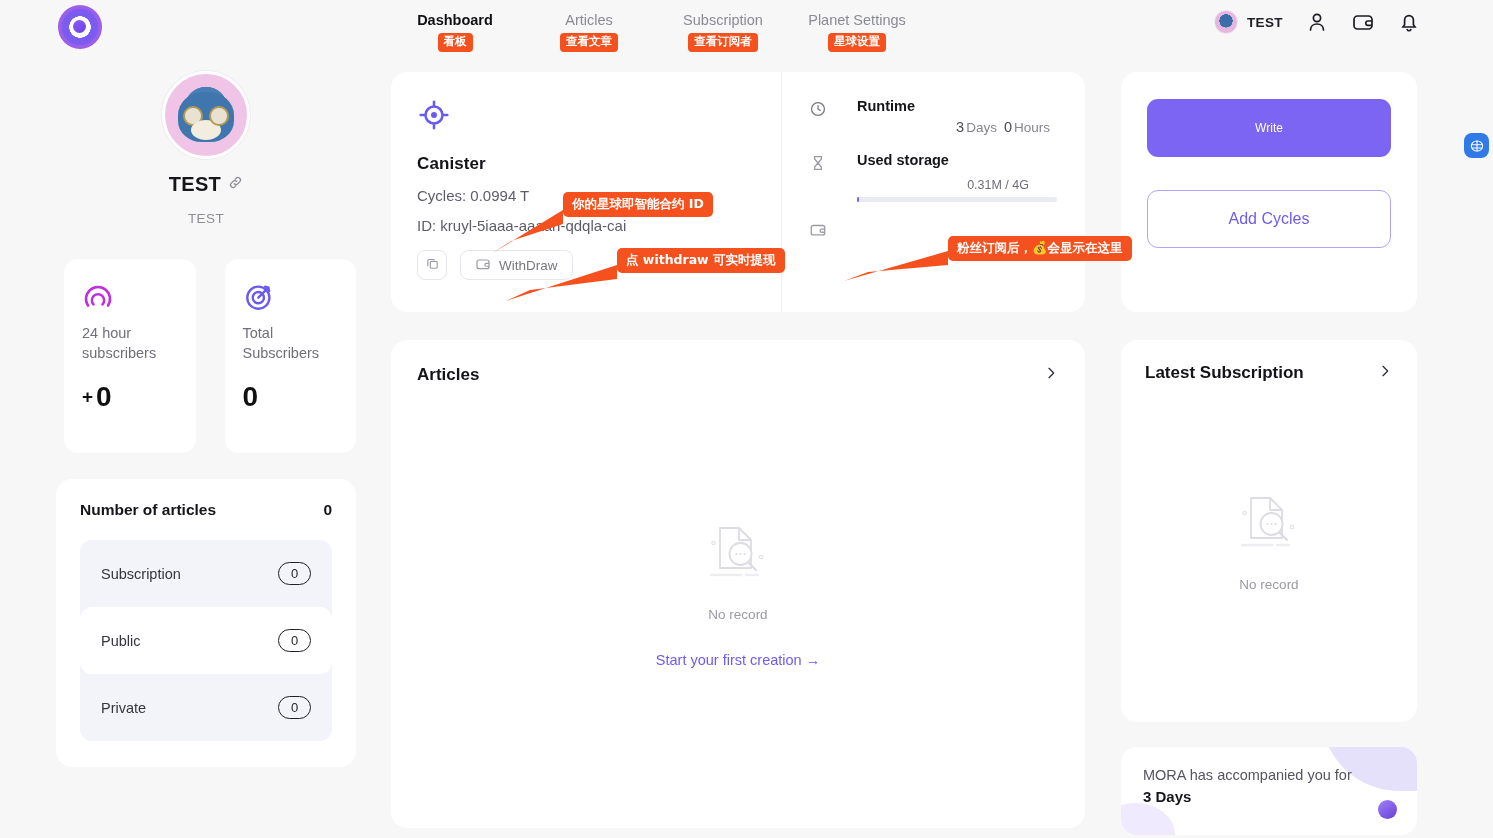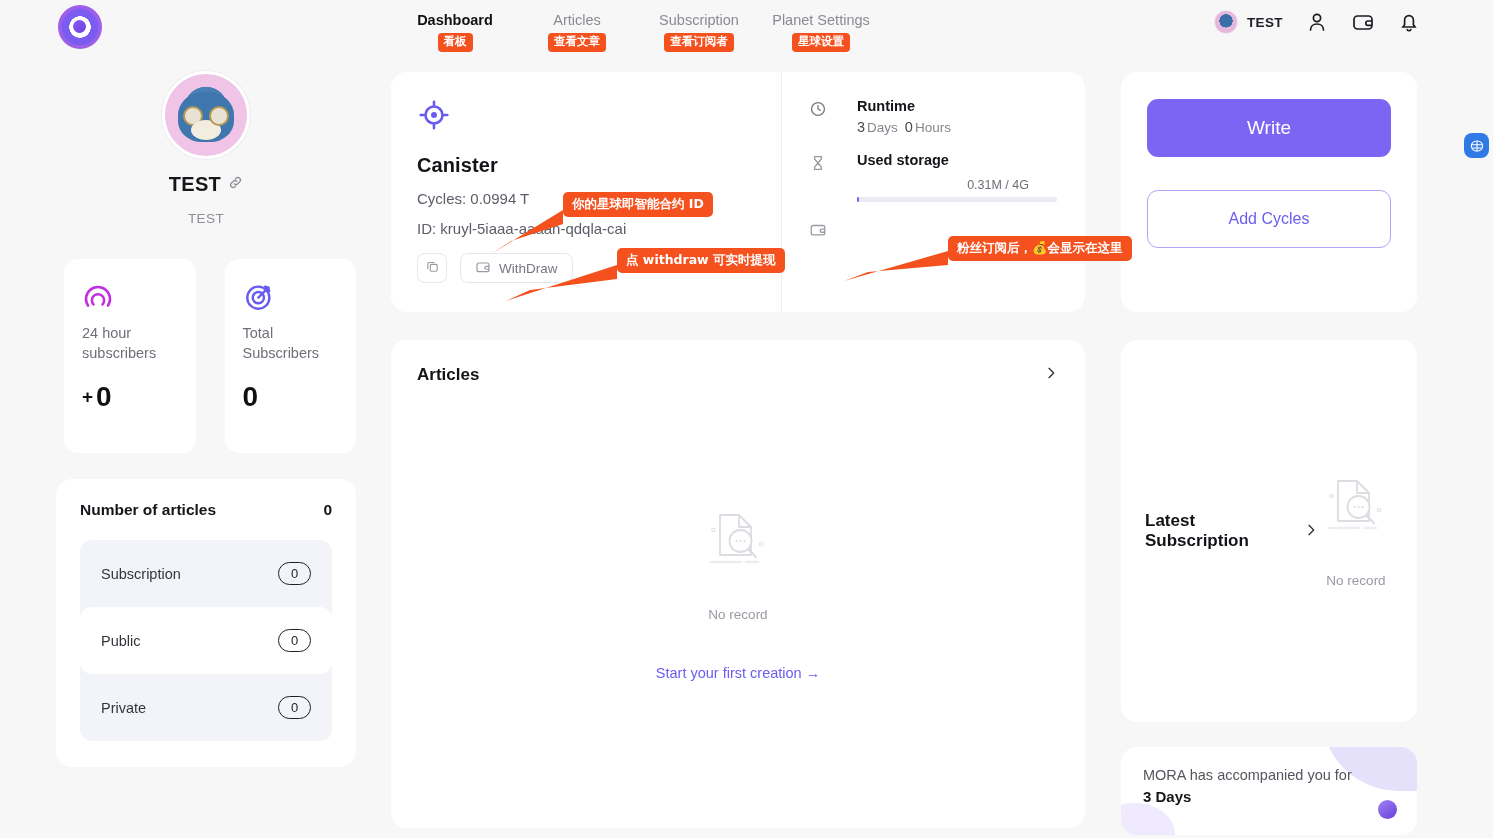--- a/index.html
+++ b/index.html
@@ -18,21 +18,21 @@
     position: absolute; left: 58px; top: 5px;
     width: 44px; height: 44px; border-radius: 50%;
     background: radial-gradient(circle at 50% 50%, #ffffff 0 34%, #7c5cf0 35% 58%, #9b5fe8 59% 72%, #7b5bf2 73% 100%);
     display: flex; align-items: center; justify-content: center;
   }
   .logo-inner {
     width: 13px; height: 13px; border-radius: 50%;
     background: linear-gradient(140deg, #8b5cf6, #6d3fe0);
     position: relative; left: -1px; top: -1px;
   }
-  .nav { position: absolute; left: 394px; top: 12px; display: flex; gap: 0; }
+  .nav { position: absolute; left: 394px; top: 12px; display: flex; gap: 12px; }
   .nav-item { width: 122px; display: flex; flex-direction: column; align-items: center; cursor: pointer; }
   .nav-item .nav-label { font-size: 14.5px; color: #8a8a93; white-space: nowrap; }
   .nav-item.active .nav-label { color: #111114; font-weight: bold; }
   .nav-badge {
     margin-top: 5px; background: #f4511e; color: #fff;
     font-size: 11.5px; font-weight: bold; border-radius: 4px;
     padding: 3px 6px 4px; line-height: 1; white-space: nowrap;
     font-family: "DejaVu Sans", sans-serif;
   }
   .nav-item:nth-child(1) .nav-badge { position: relative; left: -0px; }
@@ -103,71 +103,71 @@
   
   .center-col { position: absolute; left: 391px; top: 72px; width: 694px; }
   .canister-card {
     width: 694px; height: 240px; background: #fff; border-radius: 16px;
     display: flex; position: relative;
   }
   .cc-left { width: 390px; padding: 26px 0 0 26px; }
   .cc-divider { position: absolute; left: 390px; top: 0; width: 1px; height: 240px; background: #f0f0f3; }
   .cc-right { flex: 1; padding: 26px 28px 0 28px; }
   .target-icon { margin-bottom: 18px; }
-  .cc-title { font-size: 20px; font-weight: bold; color: #141418; letter-spacing: .1px; }
+  .cc-title { font-size: 17px; font-weight: bold; color: #141418; letter-spacing: .1px; }
   .cc-line { margin-top: 13px; font-size: 15px; color: #5d5d68; }
   .cc-btns { margin-top: 16px; display: flex; gap: 13px; align-items: center; }
   .btn-copy {
     width: 30px; height: 30px; border: 1px solid #e6e6ec; border-radius: 8px;
     background: #fff; display: flex; align-items: center; justify-content: center; cursor: pointer;
   }
   .btn-withdraw {
     height: 30px; border: 1px solid #e6e6ec; border-radius: 8px; background: #fff;
     display: flex; align-items: center; gap: 8px; padding: 0 14px; cursor: pointer;
   }
   .btn-withdraw span { font-size: 13.5px; color: #77777f; }
 
   .info-row { display: flex; gap: 29px; margin-bottom: 17px; }
   .info-icon { width: 19px; padding-top: 2px; flex: none; }
   .info-body { flex: 1; }
   .info-title { font-size: 14.5px; font-weight: bold; color: #15151a; }
-  .info-sub { margin-top: 5px; font-size: 14.5px; color: #4a4a55; }
+  .info-sub { margin-top: 5px; font-size: 14.5px; color: #4a4a55; text-align: right; }
   .info-sub .unit { color: #85858f; font-size: 13.5px; margin-left: 2px; margin-right: 7px; }
   .storage-amt { margin-top: 10px; text-align: right; font-size: 12.5px; color: #6d6d78; padding-right: 28px; }
   .storage-bar { margin-top: 5px; height: 5px; border-radius: 3px; background: #eaeaf2; }
   .storage-fill { height: 5px; width: 1%; border-radius: 3px; background: #7c63f5; }
 
   .list-card {
     margin-top: 28px; width: 694px; height: 488px; background: #fff;
     border-radius: 16px; padding: 24px 26px;
     display: flex; flex-direction: column;
   }
   .lc-head { display: flex; justify-content: space-between; align-items: center; }
   .lc-title { font-size: 17px; font-weight: bold; color: #131318; }
   .chev { color: #3a3a44; font-size: 18px; cursor: pointer; line-height: 1; }
-  .empty { flex: 1; display: flex; flex-direction: column; align-items: center; justify-content: center; margin-top: -8px; gap: 13px; }
+  .empty { flex: 1; display: flex; flex-direction: column; align-items: center; justify-content: center; margin-top: -8px; }
   .empty-text { margin-top: 16px; font-size: 13.5px; color: #9a9aa4; }
   .empty-link { margin-top: 30px; font-size: 14.5px; color: #6c5cf0; cursor: pointer; }
 
   
   .right-col { position: absolute; left: 1121px; top: 72px; width: 296px; }
   .action-card { width: 296px; height: 240px; background: #fff; border-radius: 16px; padding: 27px 26px; }
   .btn-write {
     width: 244px; height: 58px; background: #7c65f2; border-radius: 11px;
-    color: #fff; font-size: 19px; display: flex; align-items: center; justify-content: center;
+    color: #fff; font-size: 12px; display: flex; align-items: center; justify-content: center;
     cursor: pointer;
   }
   .btn-cycles {
     margin-top: 33px; width: 244px; height: 58px; background: #fff;
     border: 1px solid #b3a4f7; border-radius: 11px; color: #6c5cf0; font-size: 16px;
     display: flex; align-items: center; justify-content: center; cursor: pointer;
   }
   .sub-card {
     margin-top: 28px; width: 296px; height: 382px; background: #fff;
-    border-radius: 16px; padding: 22px 24px; display: flex; flex-direction: row;
+    border-radius: 16px; padding: 22px 24px; display: flex; flex-direction: column;
   }
   .mora-card {
     margin-top: 25px; width: 296px; height: 88px; background: #fff;
     border-radius: 16px; padding: 20px 22px; position: relative; overflow: hidden;
   }
   .mora-blob1 {
     position: absolute; right: -14px; top: -34px; width: 110px; height: 78px;
     border-radius: 0 0 0 90px; background: #e6e1fb;
   }
   .mora-blob2 {

